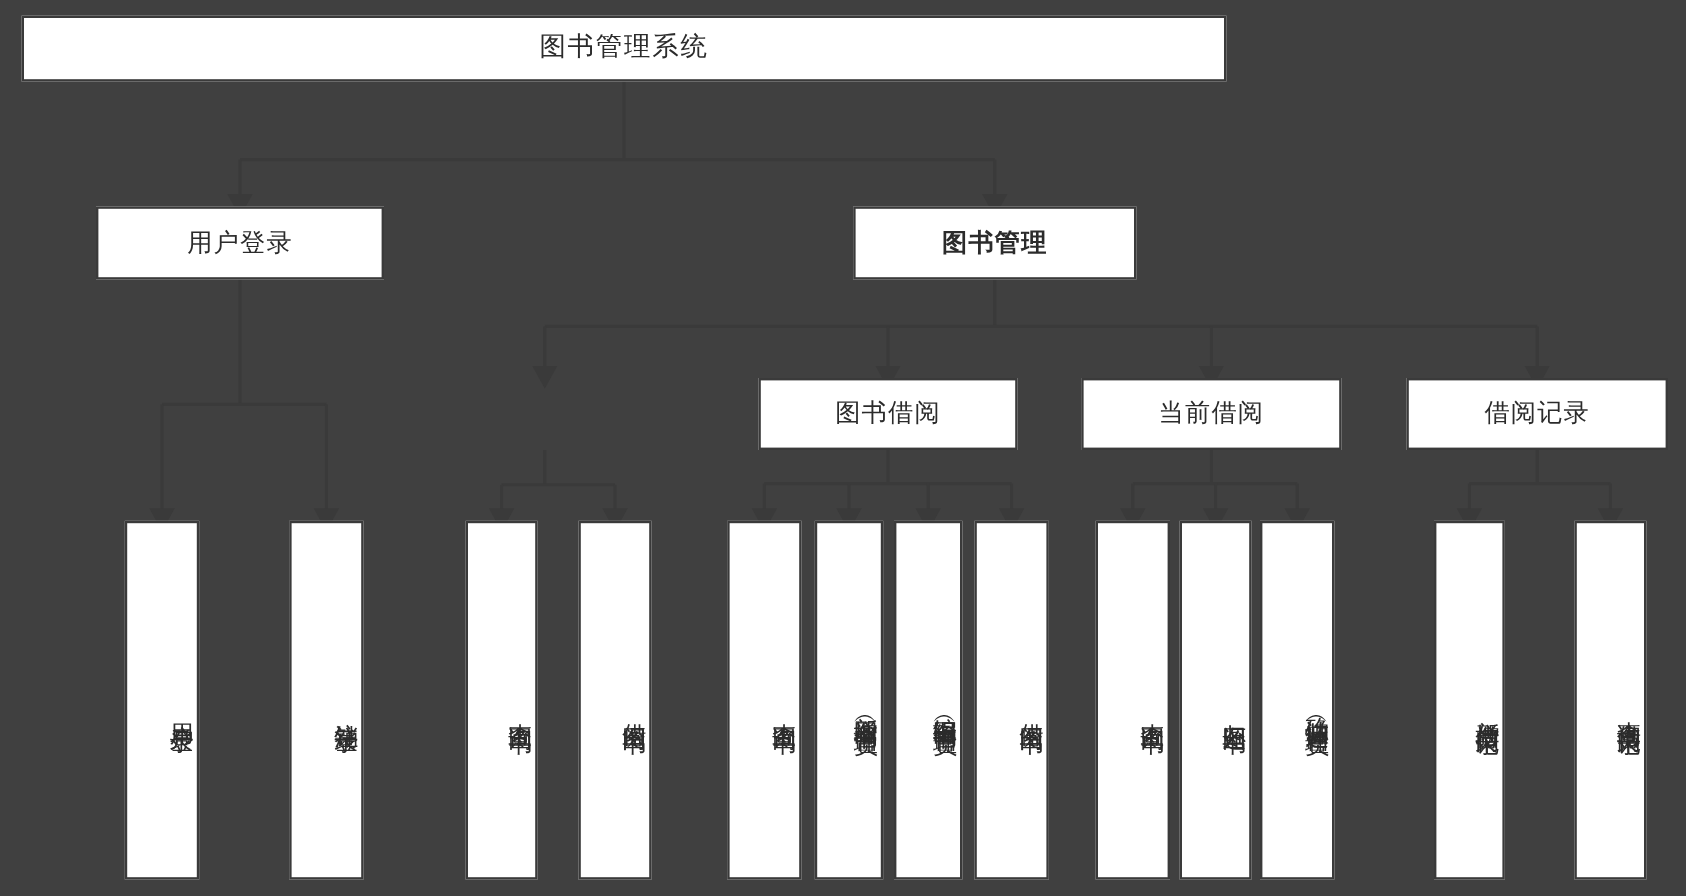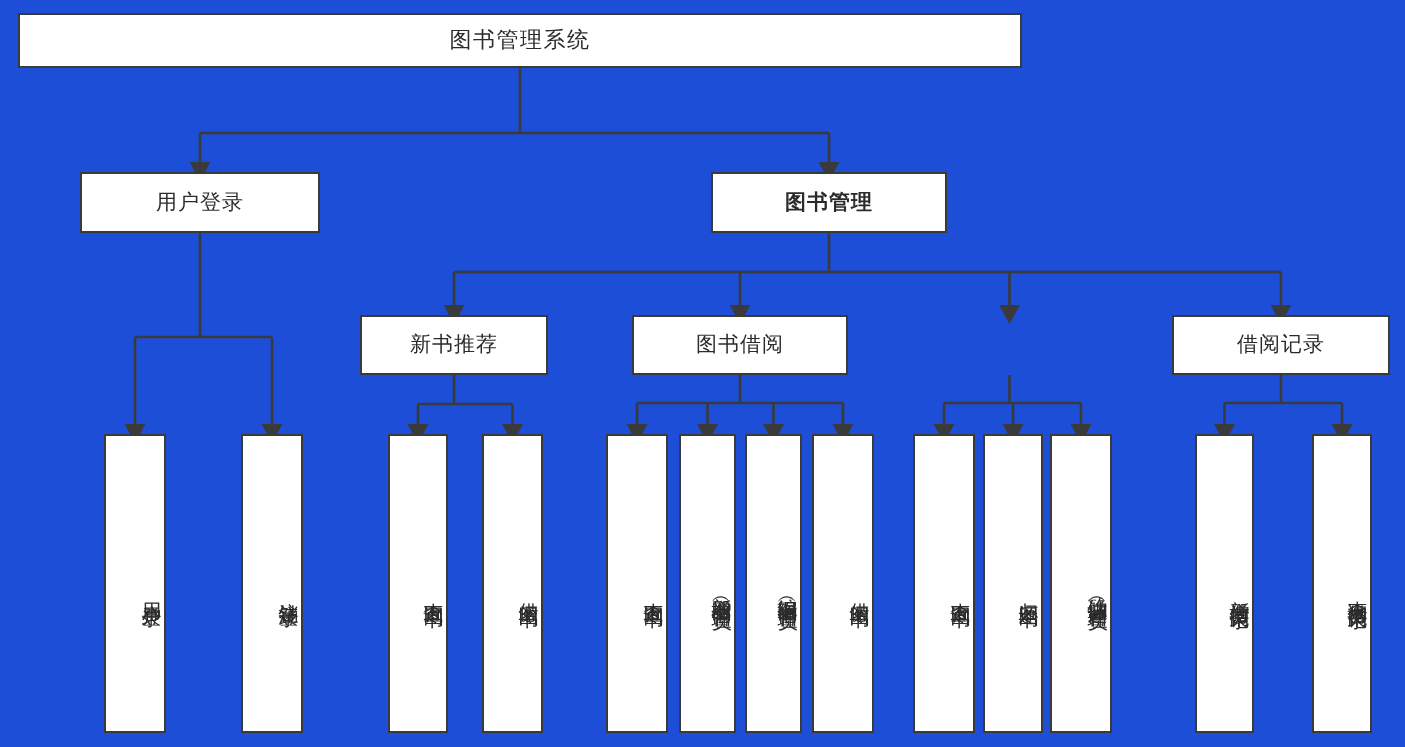--- a/index.html
+++ b/index.html
@@ -8,21 +8,21 @@
     padding: 0;
     background: #ffffff;
   }
   body {
     font-family: "DejaVu Sans", "Liberation Sans", sans-serif;
   }
   #diagram-root {
     position: relative;
     width: 1405px;
     height: 747px;
-    background: #1d4ed8;
+    background: #404040;
     overflow: hidden;
   }
   #edges-layer {
     position: absolute;
     left: 0;
     top: 0;
     width: 1405px;
     height: 747px;
     pointer-events: none;
   }
@@ -121,24 +121,24 @@
         <path d="M 1342 403 L 1342 433" marker-end="url(#arrowhead)"></path>
       </g>
   </svg>
 
   <div class="node node-h node-root" style="left:18px; top:13px; width:1004px; height:55px;">图书管理系统</div>
 
   <div class="node node-h" style="left:80px; top:172px; width:240px; height:61px;">用户登录</div>
 
   <div class="node node-h" style="left:711px; top:172px; width:236px; height:61px;font-weight:bold;">图书管理</div>
 
-  <div class="node node-h" style="left:360px; top:315px; width:188px; height:60px;">新书推荐</div>
 
   <div class="node node-h" style="left:632px; top:315px; width:216px; height:60px;">图书借阅</div>
 
+  <div class="node node-h" style="left:901px; top:315px; width:217px; height:60px;">当前借阅</div>
 
   <div class="node node-h" style="left:1172px; top:315px; width:218px; height:60px;">借阅记录</div>
 
   <div id="leaves-container">
       <div class="node node-v" style="left: 104px; top: 434px; width: 62px; height: 299px;">
         <span class="vlabel">用户登录</span>
       </div>
       <div class="node node-v" style="left: 241px; top: 434px; width: 62px; height: 299px;">
         <span class="vlabel">注销登录</span>
       </div>

